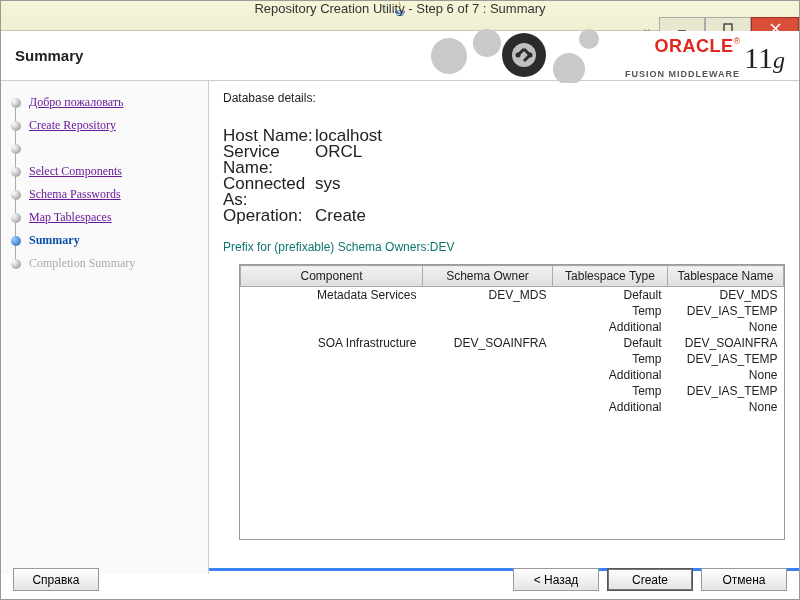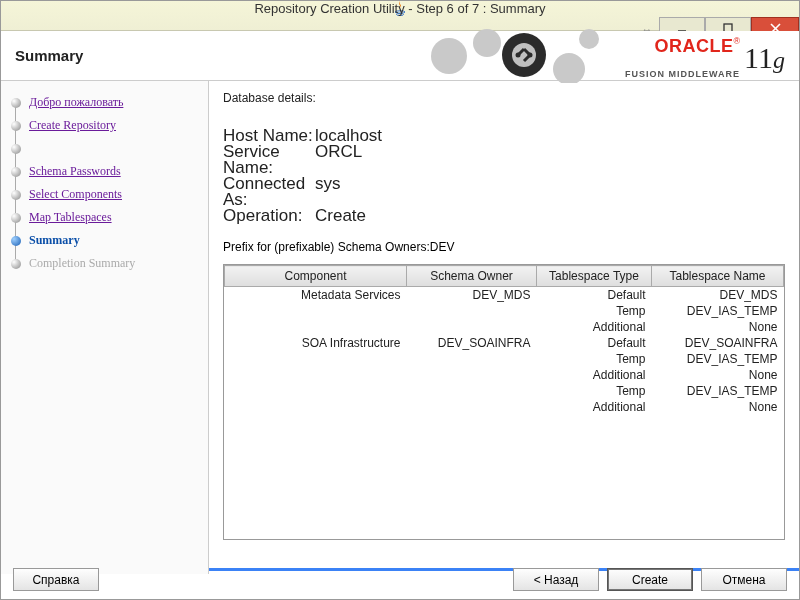--- a/index.html
+++ b/index.html
@@ -26,22 +26,22 @@
   .nav-item .bullet { width: 10px; height: 10px; border-radius: 50%; background: radial-gradient(circle at 3px 3px, #fff, #888); margin-right: 8px; z-index: 1; }
   .nav-item.current .bullet { background: radial-gradient(circle at 3px 3px, #9fd0ff, #1a5fb4); }
   .nav-item .connector { position: absolute; left: 6px; top: -12px; width: 1px; height: 24px; background: #aaa; }
   .nav-item a { color: #6a1b9a; text-decoration: underline; cursor: pointer; }
   .nav-item.current a { color: #0b4fa8; font-weight: bold; text-decoration: none; }
   .nav-item.disabled a { color: #aaa; text-decoration: none; cursor: default; }
   .main { flex: 1; padding: 10px 14px 10px 14px; overflow: hidden; }
   .db-details .heading { margin-bottom: 23px; color: #222; }
   .kv { display: flex; font-size: 17px; color: #222; line-height: 16px; }
   .kv .k { width: 92px; }
-  .prefix-line { margin: 16px 0 10px 0; color: #000000; }
-  .table-wrap { border: 1px solid #999; height: 276px; overflow: hidden; }
+  .prefix-line { margin: 16px 0 10px 0; color: #0f766e; }
+  .table-wrap { border: 1px solid #999; height: 276px; overflow: hidden; margin-left: 16px; }
   table { width: 100%; border-collapse: collapse; font-size: 12px; }
   th { background: linear-gradient(#f2f2f2, #dedede); border: 1px solid #aaa; font-weight: normal; padding: 3px 6px; text-align: center; color: #222; }
   td { padding: 1px 6px; color: #222; border: 0; text-align: right; vertical-align: top; }
   td.c1 { width: 182px; }
   td.c2 { width: 130px; }
   td.c3 { width: 115px; }
   .footer { height: 27px; border-top: 3px solid #3b82f6; display: flex; align-items: center; padding: 5px 12px 12px 12px; gap: 8px; margin-top: -6px; }
   .footer .spacer { flex: 1; }
   .btn { height: 23px; min-width: 86px; padding: 0 12px; background: linear-gradient(#fefefe, #e4e4e4); border: 1px solid #999; font-size: 12px; cursor: pointer; }
   .btn:disabled { color: #999; cursor: default; }
@@ -119,26 +119,26 @@
         <span class="bullet"></span>
         <a>Create Repository</a>
       </div>
     <div class="nav-item">
         <span class="connector"></span>
         <span class="bullet"></span>
       </div>
     <div class="nav-item">
         <span class="connector"></span>
         <span class="bullet"></span>
+        <a>Select Components</a>
+      </div>
+    <div class="nav-item">
+        <span class="connector"></span>
+        <span class="bullet"></span>
         <a>Schema Passwords</a>
-      </div>
-    <div class="nav-item">
-        <span class="connector"></span>
-        <span class="bullet"></span>
-        <a>Select Components</a>
       </div>
     <div class="nav-item">
         <span class="connector"></span>
         <span class="bullet"></span>
         <a>Map Tablespaces</a>
       </div>
     <div class="nav-item current">
         <span class="connector"></span>
         <span class="bullet"></span>
         <a>Summary</a>

